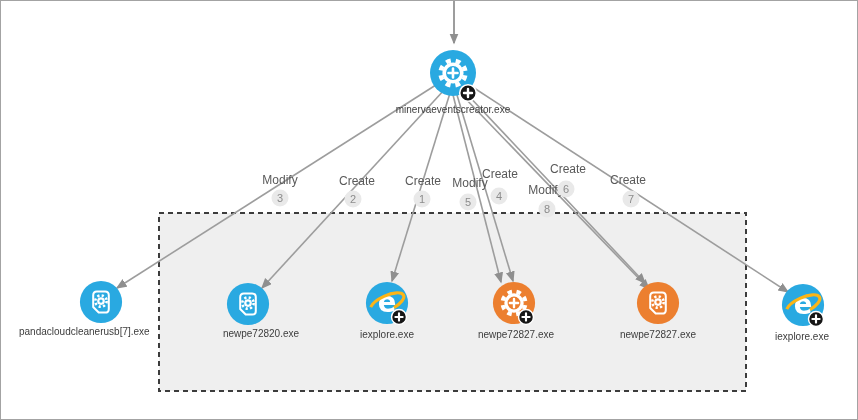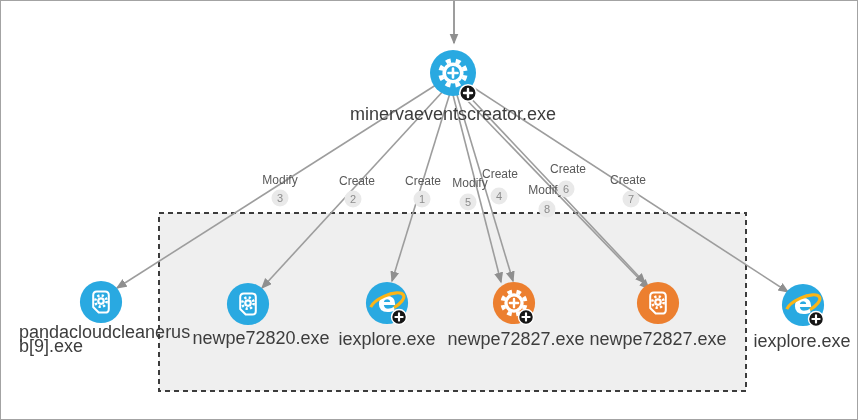--- a/index.html
+++ b/index.html
@@ -22,21 +22,21 @@
     width:17px;height:17px;border-radius:50%;
     background:#e9e9e9;color:#8c8c8c;
     font-size:11px;line-height:17px;text-align:center;
     transform:translate(-50%,-50%);
   }
   .node{position:absolute;z-index:4;}
   .node svg.icon{display:block;}
   .node-badge{position:absolute;z-index:5;}
   .node-label{
     position:absolute;z-index:6;
-    font-size:18px;color:#3d3d3d;white-space:nowrap;
+    font-size:10px;color:#3d3d3d;white-space:nowrap;
     transform:translateX(-50%);
   }
   .node-label.wrap{
     transform:none;white-space:normal;
     width:172px;text-align:left;
     word-break:break-all;line-height:14px;
   }
   .hidden-defs{position:absolute;width:0;height:0;overflow:hidden;}
 </style>
 </head>
@@ -128,21 +128,21 @@
         <use href="#sym-badge-plus"></use>
       </svg>
   </div>
   <div class="node-label" style="left:452px;top:103px">minervaeventscreator.exe</div>
 
   <div class="node" style="left:78px;top:279px">
     <svg class="icon" width="44" height="44" style="color:#29a9e1">
         <use href="#sym-doc-gear"></use>
       </svg>
   </div>
-  <div class="node-label wrap" style="left:18px;top:324px">pandacloudcleanerusb[9].exe</div>
+  <div class="node-label wrap" style="left:18px;top:324px">pandacloudcleanerusb[7].exe</div>
 
   <div class="node" style="left:225px;top:281px">
     <svg class="icon" width="44" height="44" style="color:#29a9e1">
         <use href="#sym-doc-gear"></use>
       </svg>
   </div>
   <div class="node-label" style="left:260px;top:327px">newpe72820.exe</div>
 
   <div class="node" style="left:364px;top:280px">
     <svg class="icon" width="44" height="44" style="color:#29a9e1">

